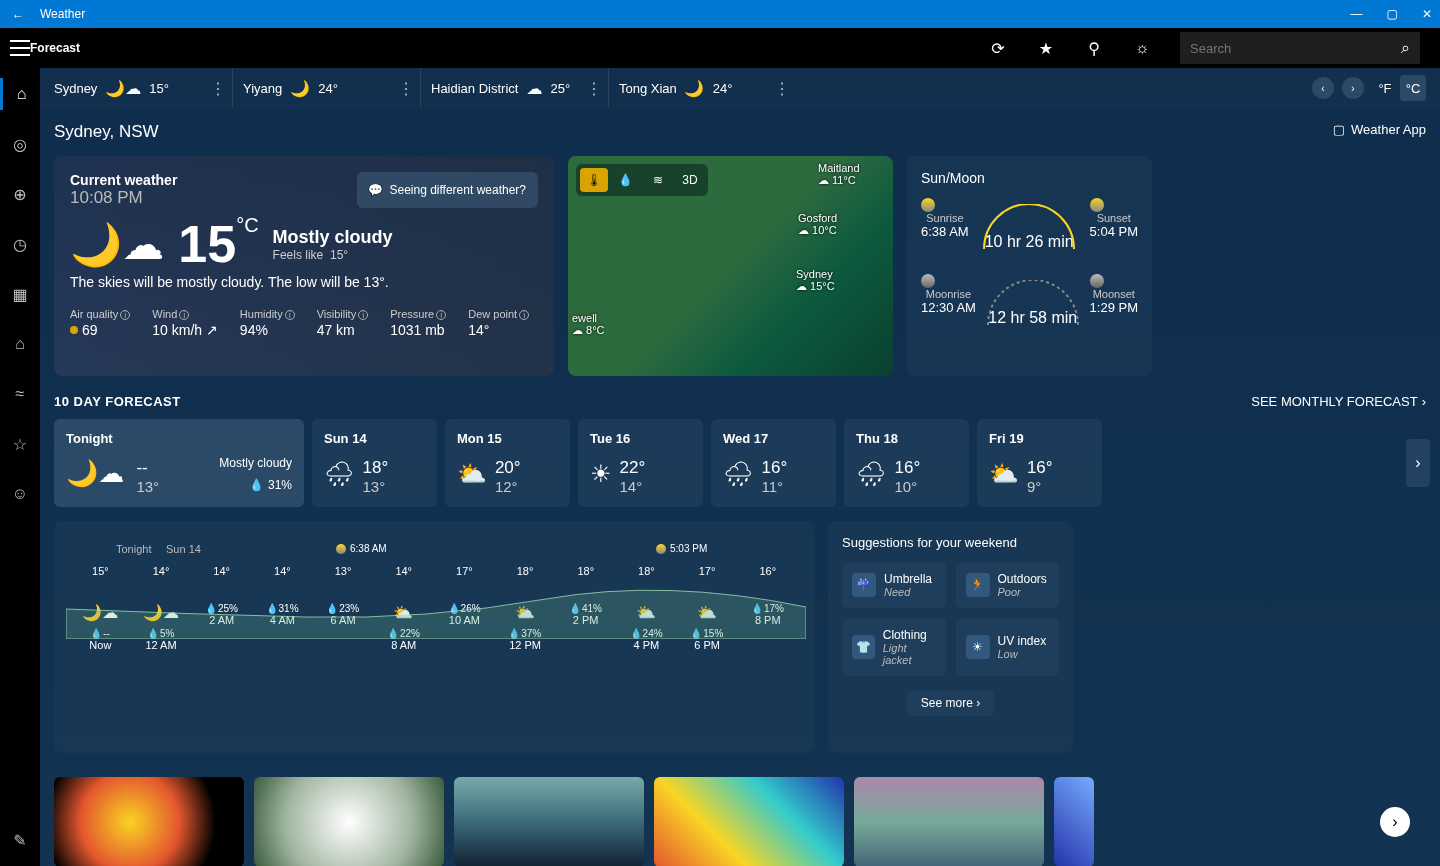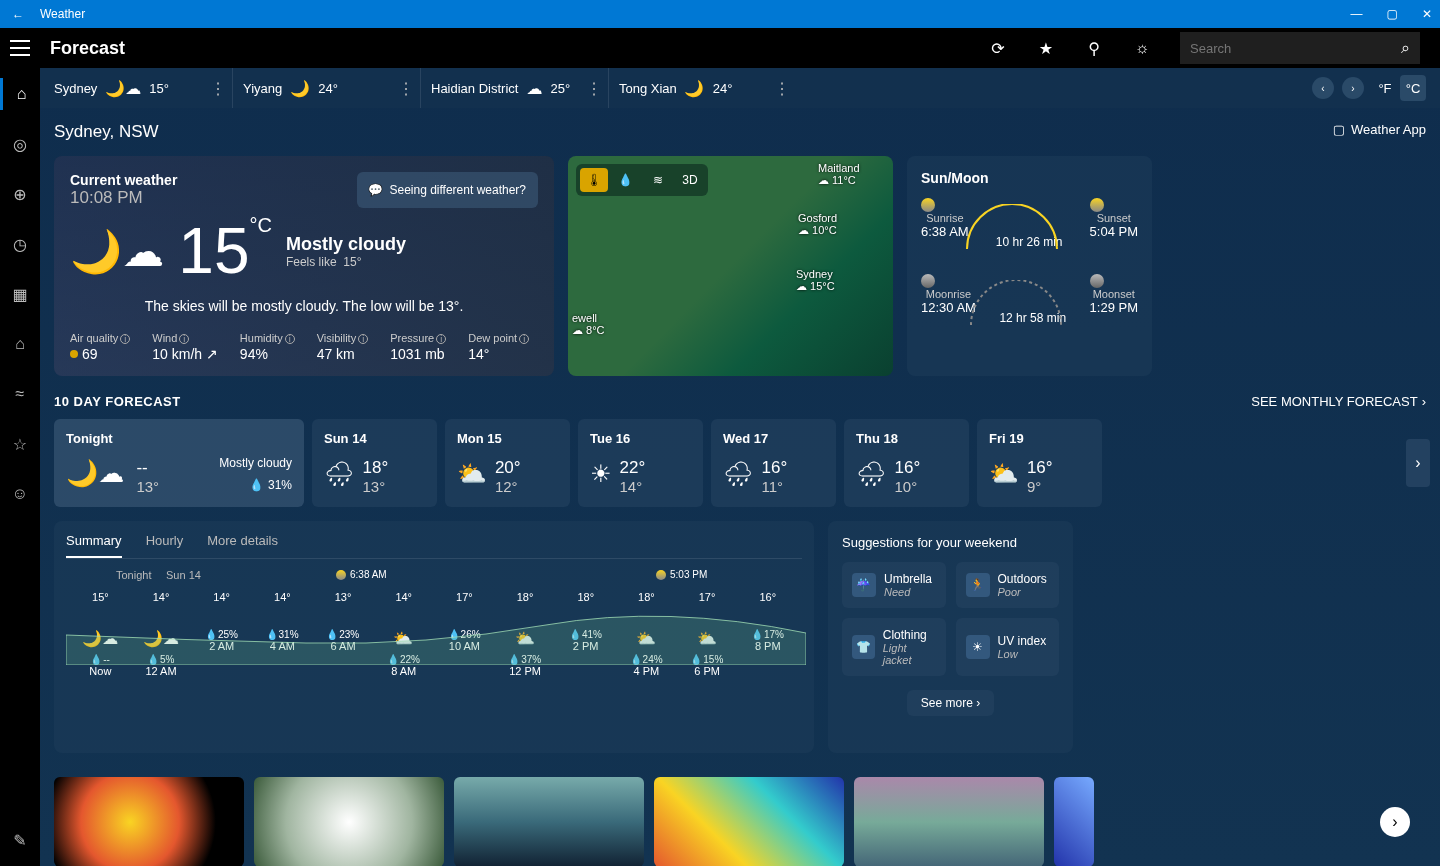--- a/index.html
+++ b/index.html
@@ -5,21 +5,21 @@
 * { margin: 0; padding: 0; box-sizing: border-box; font-family: "Segoe UI", Arial, sans-serif; }
 body { width: 1440px; height: 866px; background: #1a2a3a; color: #fff; overflow: hidden; }
 .titlebar { height: 28px; background: #0078d4; display: flex; align-items: center; padding: 0 8px; font-size: 12px; }
 .titlebar .back { width: 20px; text-align: center; cursor: pointer; }
 .titlebar .title { margin-left: 12px; }
 .titlebar .winctrl { margin-left: auto; display: flex; gap: 24px; font-size: 12px; }
 .winctrl span { cursor: pointer; }
 .header { height: 40px; background: #000; display: flex; align-items: center; padding: 0 10px; }
 .hamburger { width: 20px; height: 20px; display: flex; flex-direction: column; justify-content: space-between; cursor: pointer; padding: 2px 0;}
 .hamburger div { height: 2px; background: #fff; }
-.header-title { margin-left: 20px; font-size: 18px; font-weight: 600; }
+.header-title { font-size: 12px; font-weight: 600; }
 .header-actions { margin-left: auto; display: flex; align-items: center; gap: 28px; padding-right: 10px;}
 .header-actions .icon { width: 20px; height: 20px; cursor: pointer; display:flex; align-items:center; justify-content:center; font-size:16px;}
 .search-box { width: 240px; height: 32px; background: #1f1f1f; display: flex; align-items: center; padding: 0 10px; }
 .search-box input { background: transparent; border: none; color: #ccc; flex: 1; outline: none; font-size: 13px;}
 .main { display: flex; height: calc(866px - 68px); }
 .sidebar { width: 40px; background: #000; display: flex; flex-direction: column; align-items: center; padding-top: 10px; gap: 18px;}
 .sidebar .sicon { width: 40px; height: 32px; display:flex; align-items:center; justify-content:center; cursor:pointer; color:#bbb; font-size:16px;}
 .sidebar .sicon.active { border-left: 3px solid #0078d4; color:#fff;}
 .content { flex: 1; background: linear-gradient(#0f2d4d,#123351); overflow-y: auto; }
 .city-tabs { height: 40px; background: rgba(20,50,80,.6); display:flex; align-items:center; padding:0 4px;}
@@ -37,43 +37,43 @@
 .loc-title{font-size:17px;}
 .app-link{margin-left:auto;display:flex;align-items:center;gap:6px;font-size:13px;cursor:pointer;}
 .top-row{display:flex;gap:14px;margin-top:14px;}
 .card{background:rgba(30,60,90,.55);border-radius:8px;}
 .current-card{width:500px;height:220px;padding:16px;position:relative;background:linear-gradient(90deg,rgba(30,60,90,.6),rgba(30,50,70,.8)),linear-gradient(#224,#335);}
 .cc-head{display:flex;justify-content:space-between;}
 .cc-title{font-size:14px;font-weight:600;}
 .cc-time{font-size:17px;color:#bbb;}
 .feedback-pill{background:rgba(60,90,120,.6);padding:6px 12px;border-radius:6px;font-size:12px;display:flex;align-items:center;gap:6px;cursor:pointer;}
 .temp-row{display:flex;align-items:center;gap:14px;margin-top:6px;}
-.big-temp{font-size:64px;font-weight:400;}
+.big-temp{font-size:52px;font-weight:700;}
 .degC{font-size:20px;vertical-align:top;}
 .cond-block .cond{font-size:18px;font-weight:600;}
 .cond-block .feels{font-size:12px;color:#ccc;}
-.desc{margin-top:10px;font-size:14px;text-align:center;}
+.desc{font-size:14px;}
 .stats-row{display:flex;gap:22px;margin-top:18px;font-size:12px;}
 .stat .lbl{color:#ccc;font-size:11px;}
 .stat .val{font-size:14px;margin-top:2px;display:flex;align-items:center;gap:4px;}
 .dot-y{width:8px;height:8px;background:#d9a400;border-radius:50%;}
 .map-card{width:325px;height:220px;position:relative;overflow:hidden;border-radius:8px;background:linear-gradient(135deg,#2d6a3e 0%,#2d6a3e 50%,#0d5a3e 70%,#0a4030 100%);}
 .map-ctrl{position:absolute;top:8px;left:8px;display:flex;gap:4px;background:rgba(10,40,30,.6);border-radius:6px;padding:4px;}
 .map-ctrl span{width:28px;height:24px;display:flex;align-items:center;justify-content:center;font-size:12px;cursor:pointer;border-radius:4px;}
 .map-ctrl .active{background:#d9a400;color:#000;}
 .map-footer{position:absolute;bottom:0;left:0;right:0;height:34px;background:rgba(20,50,80,.7);display:flex;align-items:center;padding:0 10px;font-size:12px;}
 .map-footer .open{color:#3cc;margin-left:auto;font-weight:600;cursor:pointer;}
 .map-city{position:absolute;font-size:11px;text-shadow:0 0 3px #000;}
 .sun-card{width:245px;height:220px;padding:14px;}
-.sun-title{font-size:14px;font-weight:700;}
+.sun-title{font-size:14px;font-weight:400;}
 .sun-grid{display:flex;justify-content:space-between;margin-top:12px;}
 .sun-item{text-align:center;font-size:12px;}
 .sun-item .t{color:#ccc;font-size:11px;}
 .sun-item .v{font-size:13px;}
-.sun-arc{display:flex;align-items:center;justify-content:flex-end;font-size:12px;margin:6px 0;position:relative;height:56px;}
+.sun-arc{display:flex;align-items:center;justify-content:center;font-size:16px;margin:6px 0;position:relative;height:56px;}
 .sun-arc svg{position:absolute;top:0;}
 .sun-ball{width:14px;height:14px;border-radius:50%;}
 .section-head{display:flex;align-items:center;margin-top:18px;}
 .section-head .l{font-size:13px;font-weight:600;letter-spacing:.5px;}
 .section-head .r{margin-left:auto;font-size:13px;cursor:pointer;display:flex;align-items:center;gap:4px;}
 .forecast-row{display:flex;gap:8px;margin-top:10px;position:relative;}
 .day-card{background:rgba(40,70,100,.5);border-radius:6px;padding:12px;cursor:pointer;}
 .day-card.big{width:250px;}
 .day-card.small{width:125px;}
 .day-card.active{background:rgba(55,85,115,.7);}
@@ -405,25 +405,20 @@
                 <div class="hi">16°</div>
                 <div class="lo">9°</div>
               </div>
             </div>
           </div>
           <div class="fc-next">›</div>
       </div>
 
       <div class="bottom-row">
         <div class="card hourly-card">
-          <div class="tabs">
-            <span class="active">Summary</span>
-            <span>Hourly</span>
-            <span>More details</span>
-          </div>
           <div class="hourly-scroll">
             <div style="position:absolute;top:4px;left:50px;font-size:11px;color:#bbb;">Tonight</div>
             <div style="position:absolute;top:4px;left:100px;font-size:11px;color:#bbb;">Sun 14</div>
             <div class="sunrise-marker" style="left:270px;">
                 <span class="sun-ball" style="width:10px;height:10px;background:linear-gradient(#f9d423,#888)"></span>
                 <span>6:38 AM</span>
               </div>
             <div class="sunrise-marker" style="left:590px;">
                 <span class="sun-ball" style="width:10px;height:10px;background:linear-gradient(#f9d423,#888)"></span>
                 <span>5:03 PM</span>

